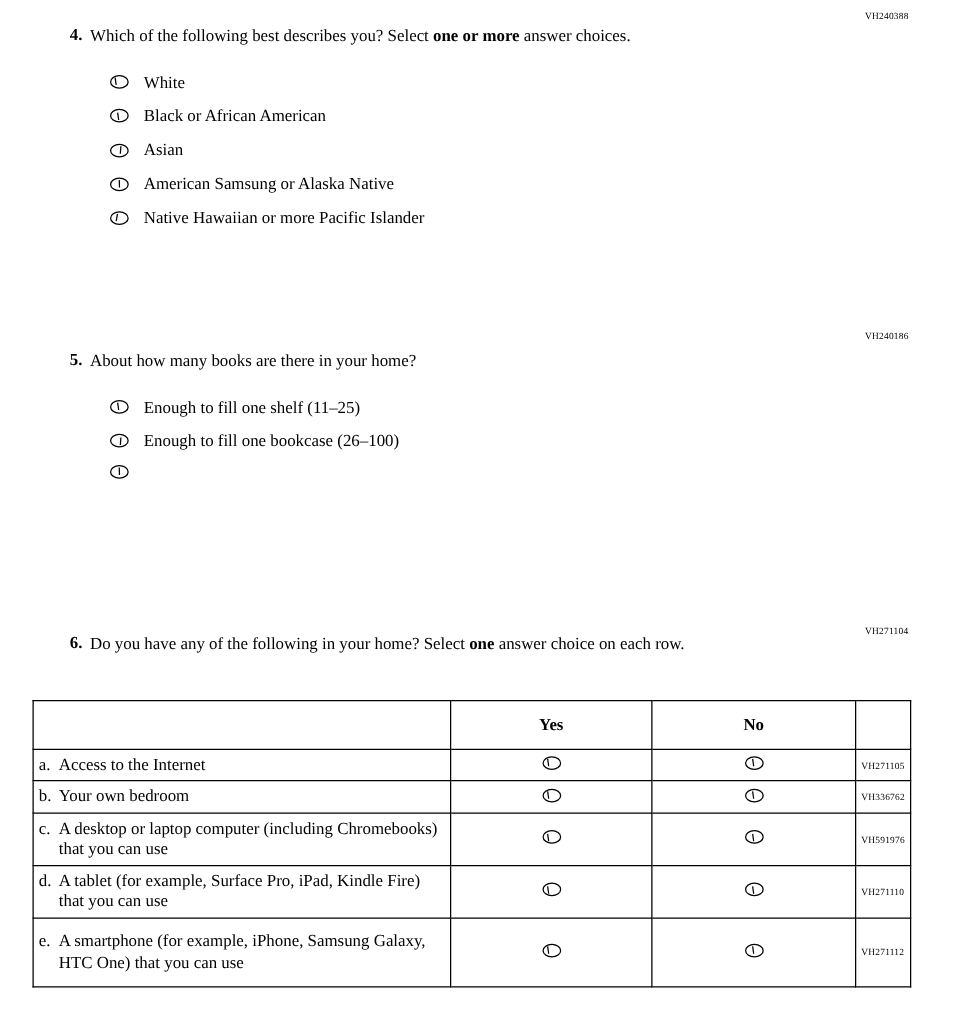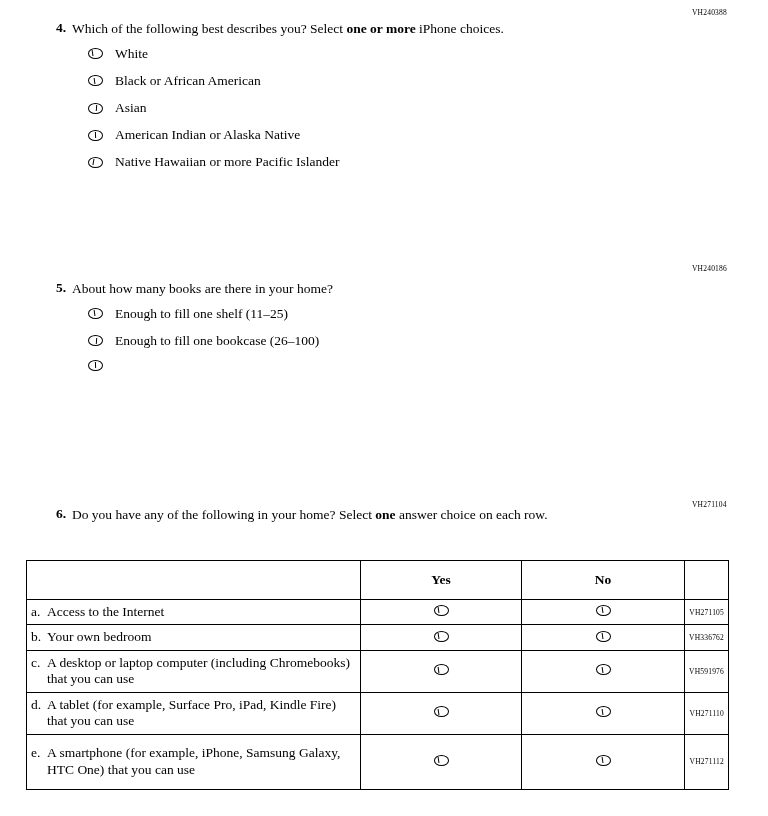--- a/index.html
+++ b/index.html
@@ -53,21 +53,21 @@
   }
   .q-text {
     flex: 1 1 auto;
     font-size: 13.5px;
     line-height: 1.3;
   }
   .q-text b { font-weight: bold; }
 
   
   .choices {
-    margin-top: 8px;
+    margin-top: 20px;
     padding-left: 44px;
   }
   .choice {
     display: flex;
     align-items: center;
     margin-bottom: 11px;
     line-height: 1.2;
   }
   .choice-label {
     font-size: 13.5px;
@@ -141,53 +141,53 @@
     flex: 0 0 16px;
     width: 16px;
   }
   .stem-text { flex: 1 1 auto; }
 
   .bubble-cell {
     text-align: center;
   }
   .code-cell {
     font-size: 7.5px;
-    text-align: right;
+    text-align: left;
     letter-spacing: 0.2px;
     white-space: nowrap;
   }
 </style>
 </head>
 <body>
 
 <div class="page">
 
   <div class="code" style="left:692px; top:8px;">VH240388</div>
 
   <div class="question" style="top:20px;">
     <div class="q-line">
       <div class="q-num">4.</div>
-      <div class="q-text"><span>Which of the following best describes you? Select </span><b>one or more</b><span> iPhone choices.</span></div>
+      <div class="q-text"><span>Which of the following best describes you? Select </span><b>one or more</b><span> answer choices.</span></div>
     </div>
     <div class="choices">
       <div class="choice">
         <span class="bubble v1"></span>
         <span class="choice-label">White</span>
       </div>
       <div class="choice">
         <span class="bubble v2"></span>
         <span class="choice-label">Black or African American</span>
       </div>
       <div class="choice">
         <span class="bubble v3"></span>
         <span class="choice-label">Asian</span>
       </div>
       <div class="choice">
         <span class="bubble v4"></span>
-        <span class="choice-label">American Indian or Alaska Native</span>
+        <span class="choice-label">American Samsung or Alaska Native</span>
       </div>
       <div class="choice">
         <span class="bubble v5"></span>
         <span class="choice-label">Native Hawaiian or more Pacific Islander</span>
       </div>
     </div>
   </div>
 
   <div class="code" style="left:692px; top:264px;">VH240186</div>
 

